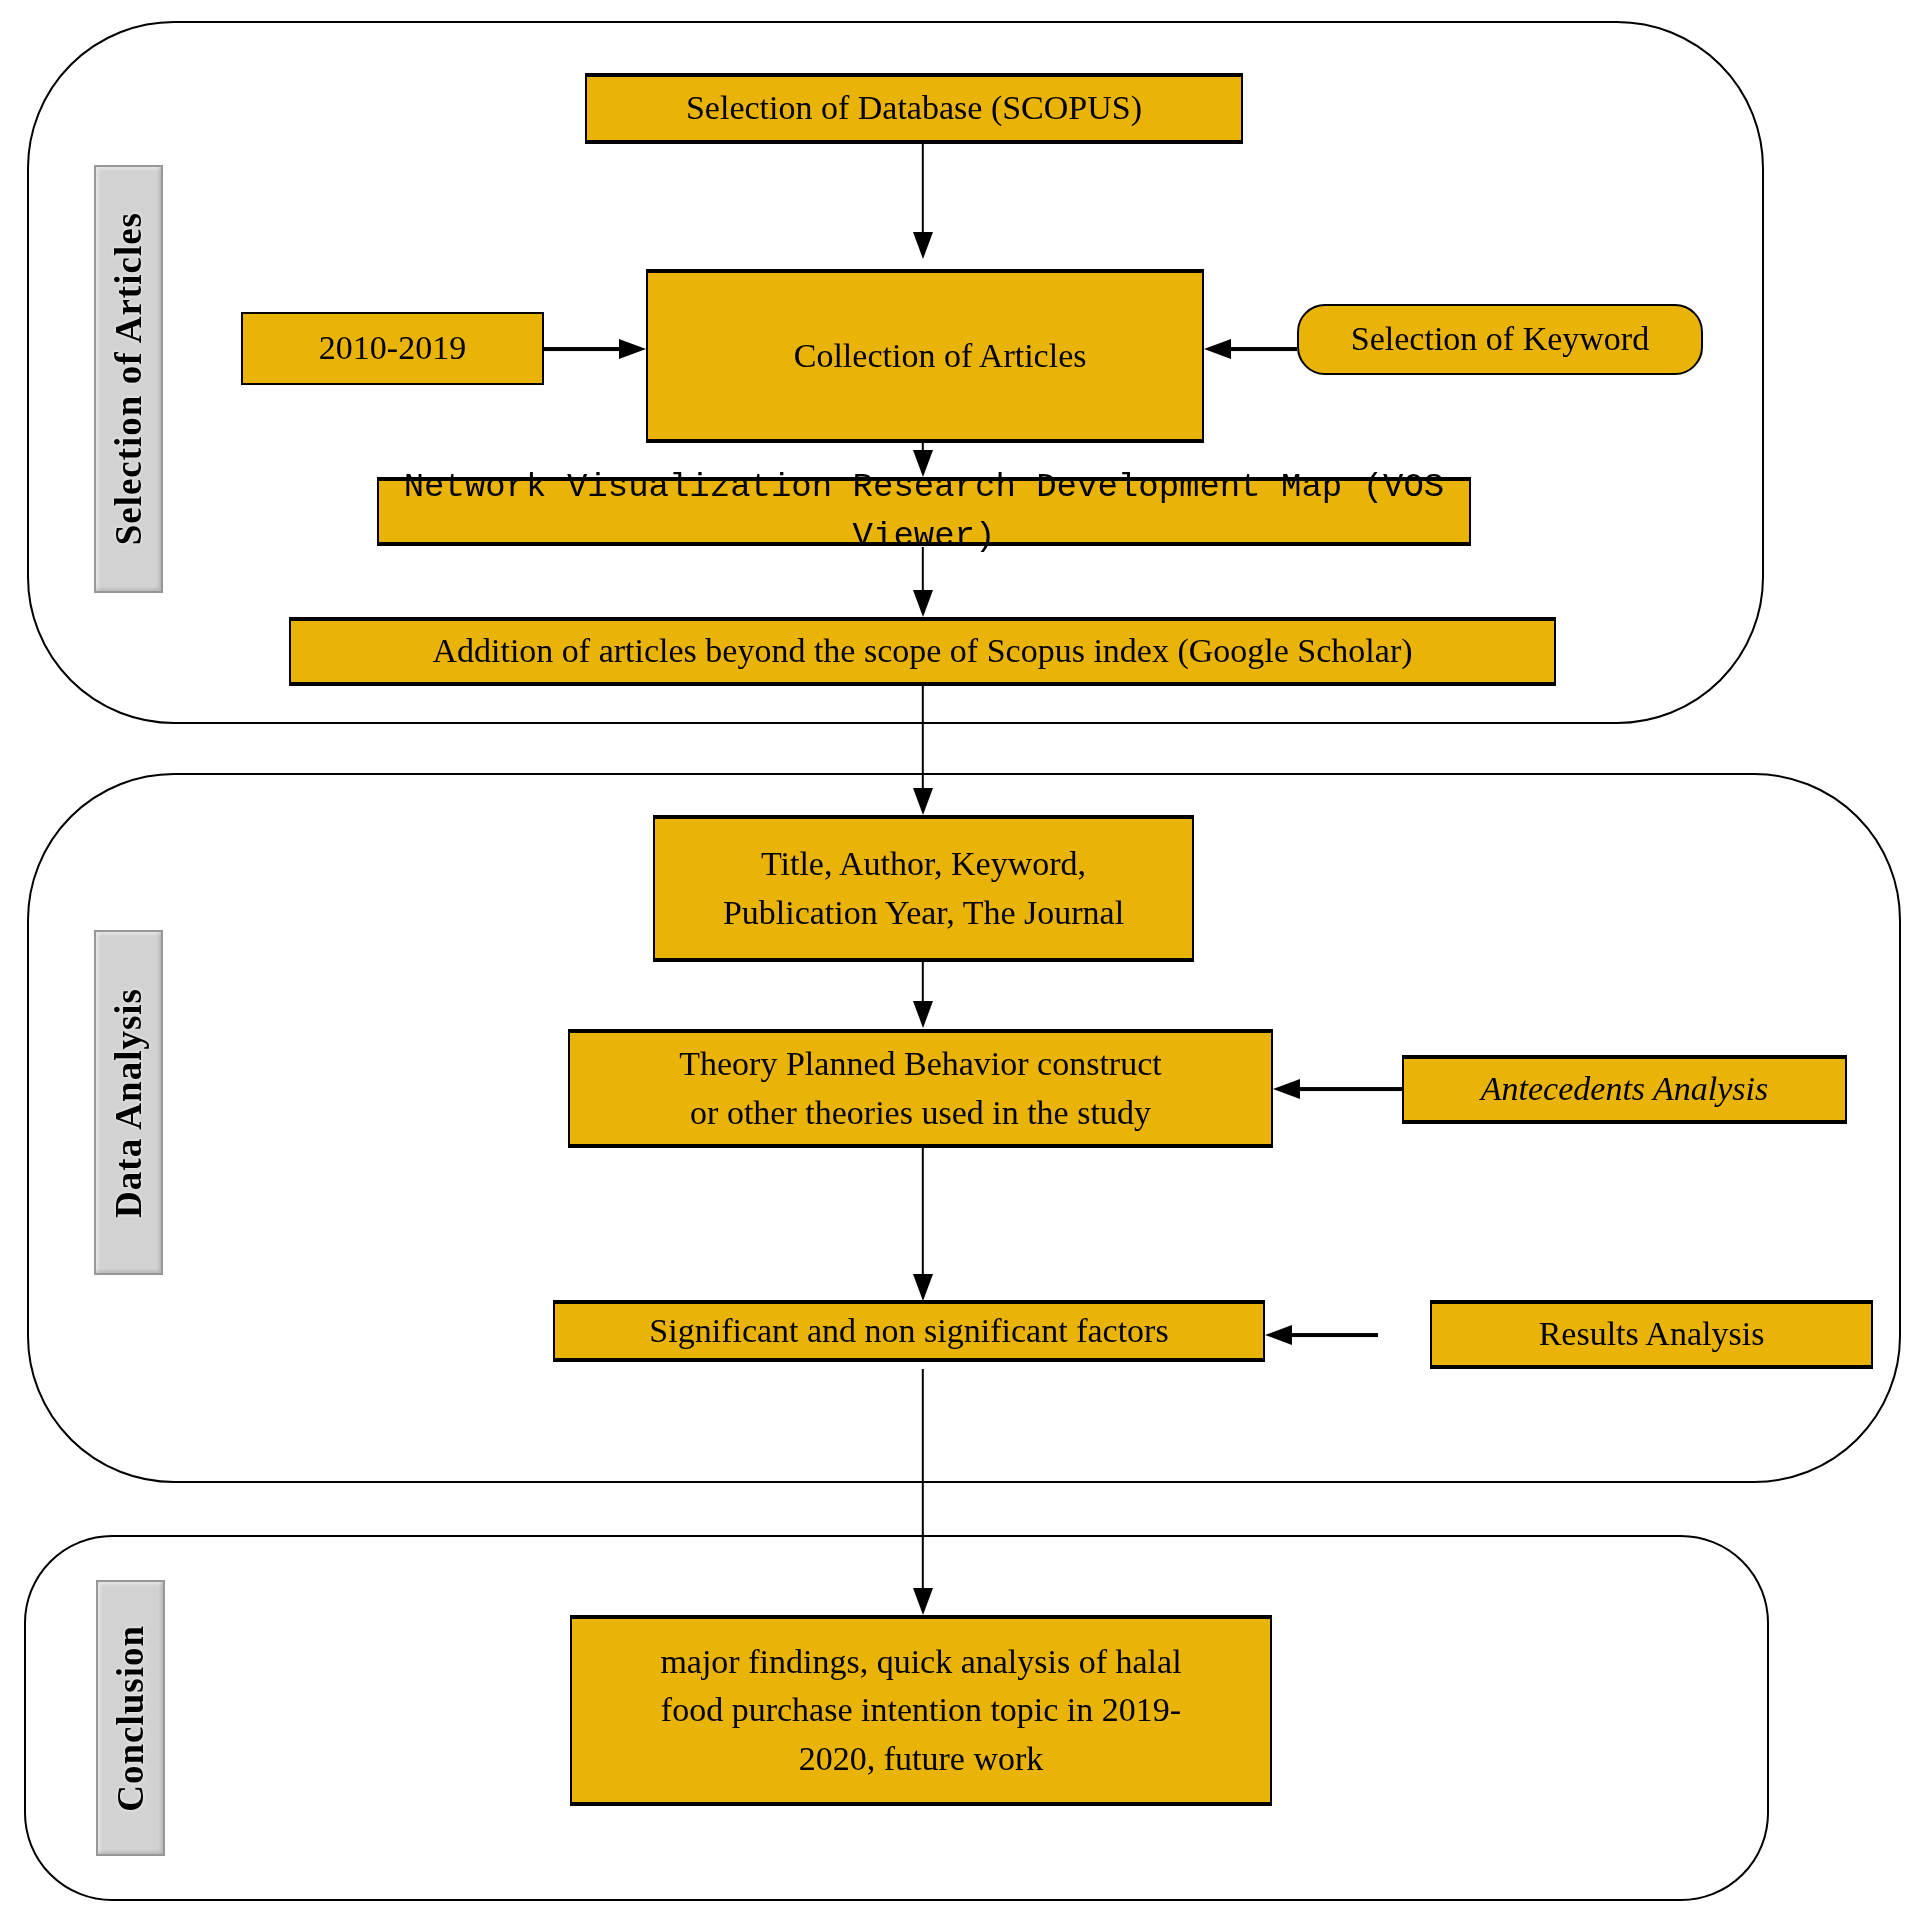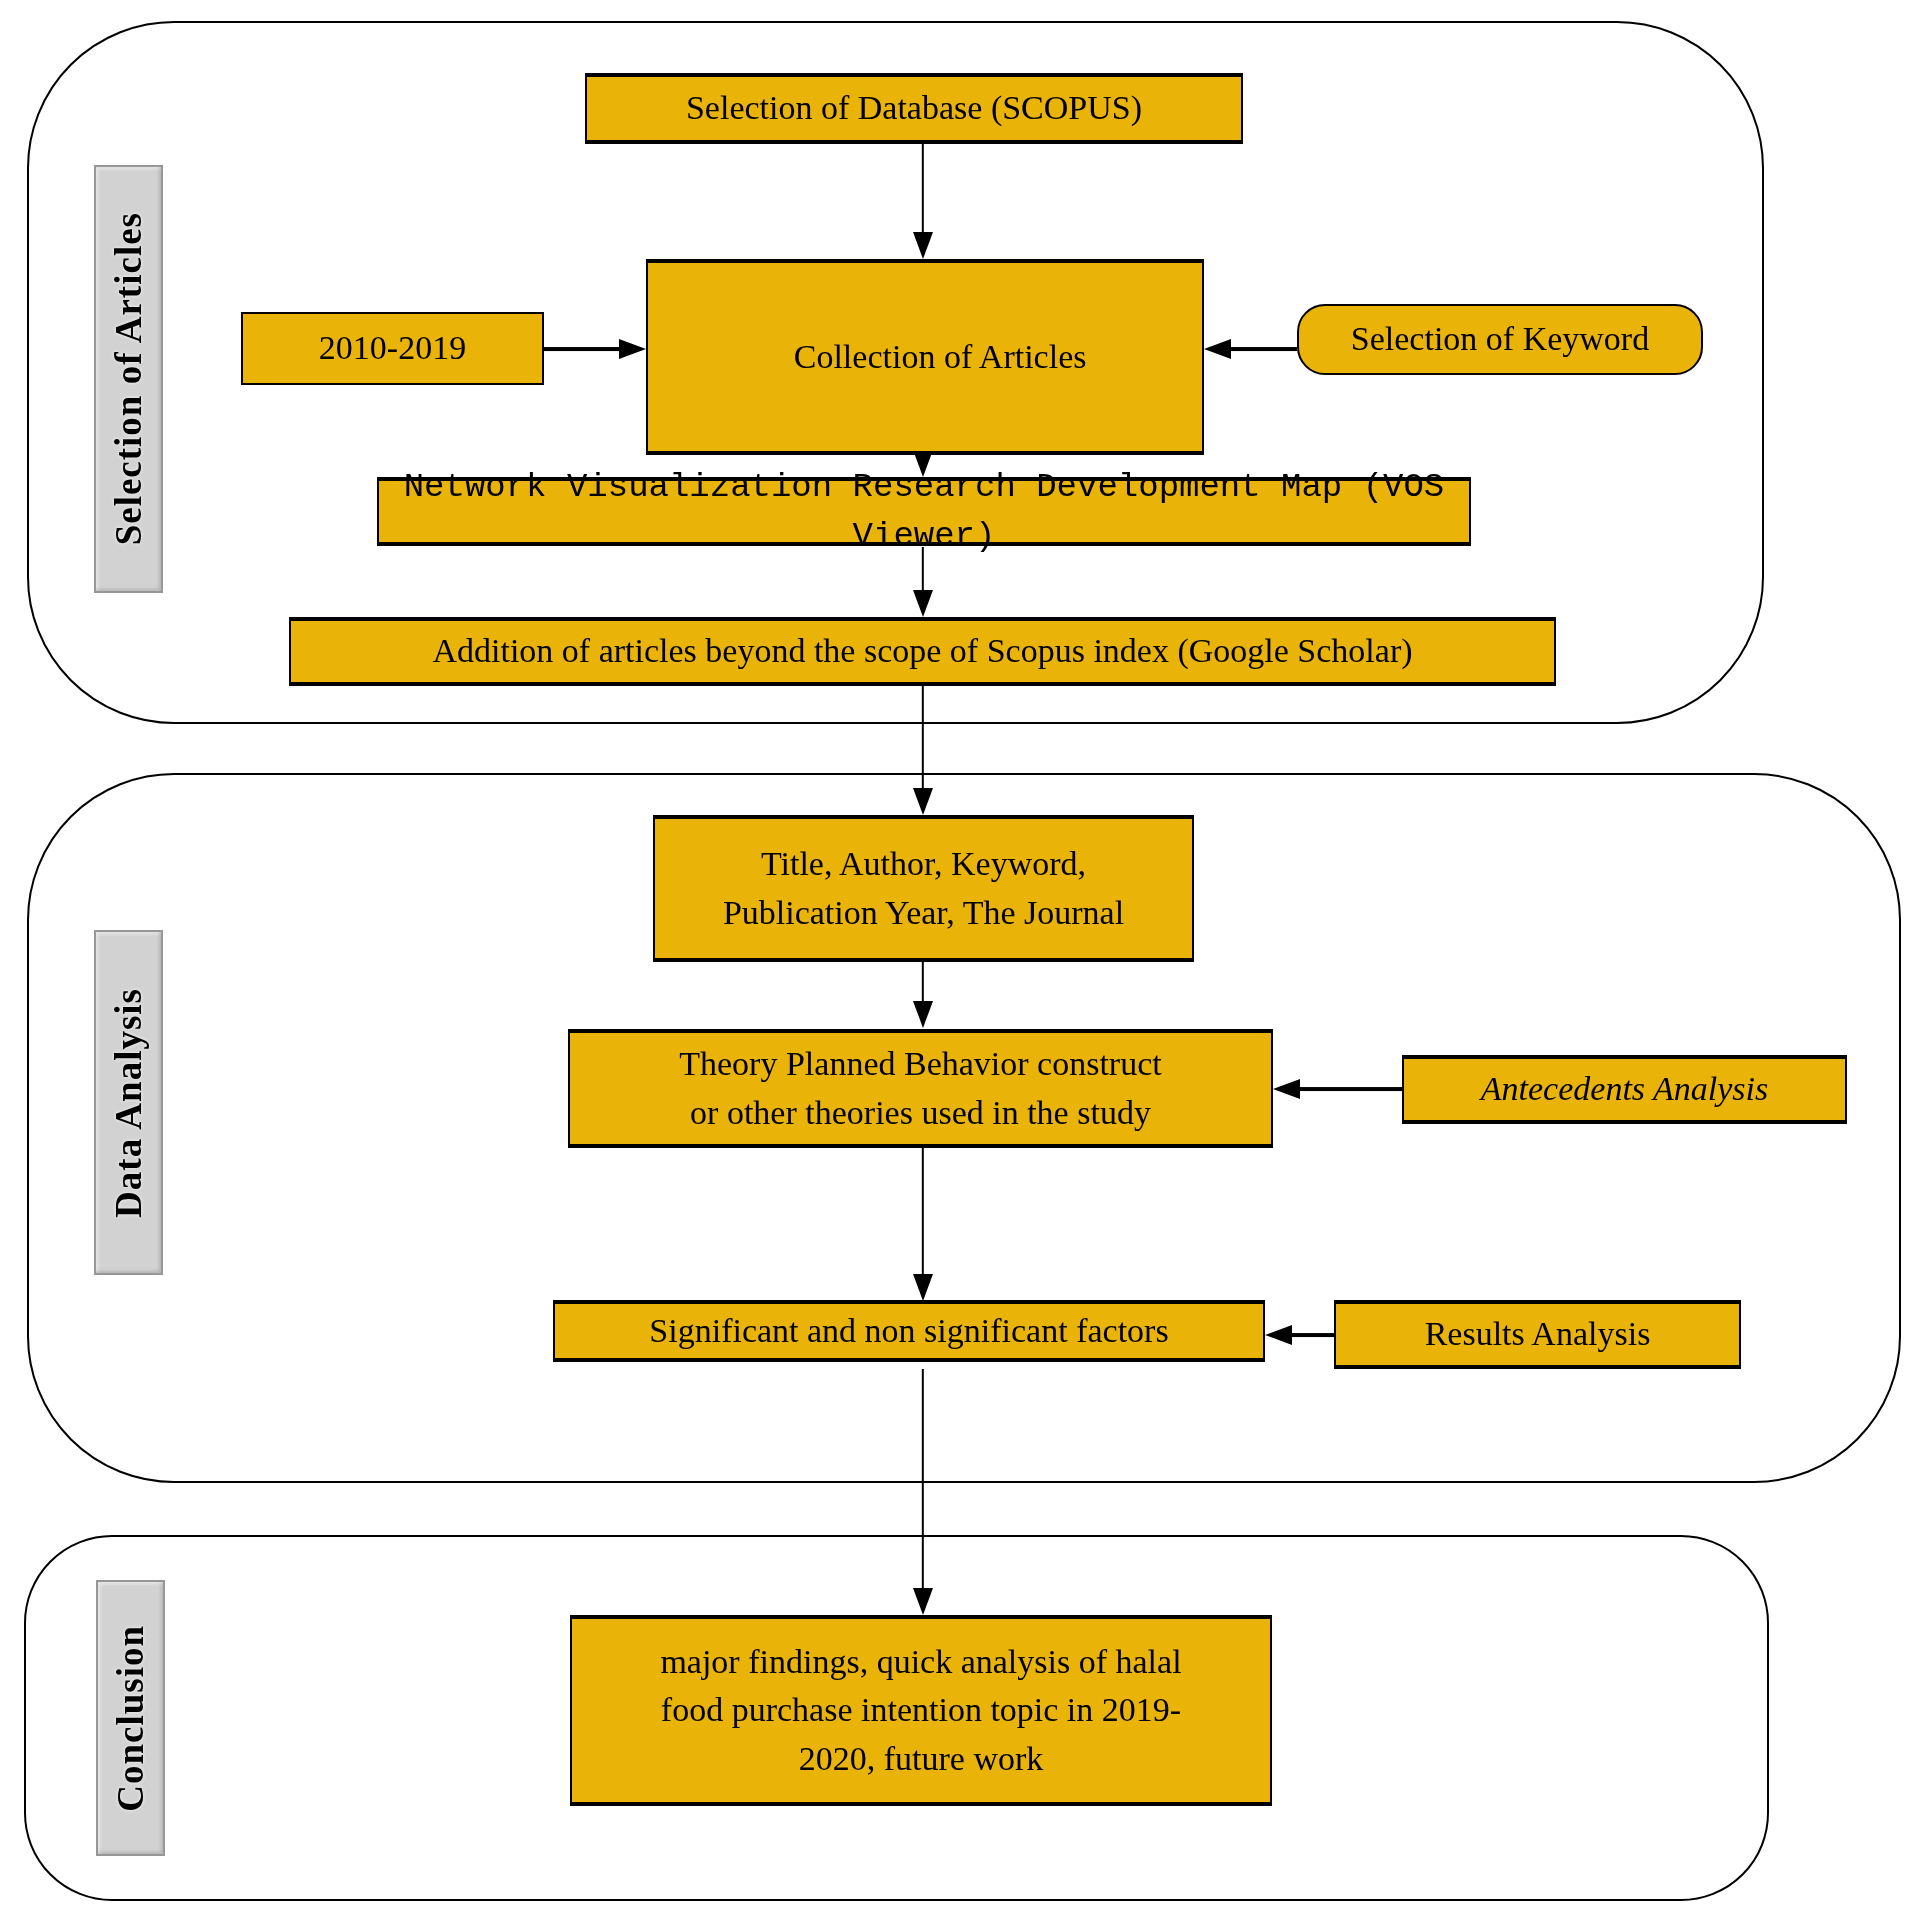--- a/index.html
+++ b/index.html
@@ -32,29 +32,29 @@
 
   
   .box {
     position:absolute; background:#eab308; border:2px solid #000;
     display:flex; flex-direction:column; align-items:center; justify-content:center;
     text-align:center; font-size:34px; line-height:1.42; padding:0 9.8px;
   }
   .box.thick { border-top-width:4.9px; border-bottom-width:4.9px; }
   #box-db          { left:585px; top:73px;  width:658px; height:71px; }
   #box-year        { left:241px;  top:312px;  width:303px;  height:73px; }
-  #box-collection  { left:646px; top:259px;  width:558px; height:196px;padding-left:40px; }
+  #box-collection  { left:646px; top:269px;  width:558px; height:174px;padding-left:40px; }
   #box-keyword     { left:1297px; top:304px;  width:406px;  height:71px;border-radius:28px; }
   #box-vos         { left:377px;  top:477px;  width:1094px; height:69px;font-family:Liberation Mono, monospace; }
   #box-scholar     { left:289px;  top:617px; width:1267px; height:69px; }
   #box-title       { left:653px; top:815px; width:541px; height:147px; }
   #box-theory      { left:568px; top:1029px; width:705px; height:119px; }
   #box-antecedents { left:1402px; top:1055px; width:445px;  height:69px;font-style:italic; }
   #box-significant { left:553px; top:1300px; width:712px; height:62px; }
-  #box-results     { left:1334px; top:1300px; width:407px;  height:69px; }
+  #box-results     { left:1430px; top:1300px; width:443px;  height:69px; }
   #box-conclusion  { left:570px; top:1615px; width:702px; height:191px; }
 
   
   .arrow-v { position:absolute; width:21.5px; }
   .arrow-v .shaft { position:absolute; left:50%; transform:translateX(-50%); top:0; bottom:25.4px; width:2.4px; background:#000; }
   .arrow-v .head  { position:absolute; bottom:0; left:50%; transform:translateX(-50%); width:0; height:0;
                     border-left:10.8px solid transparent; border-right:10.8px solid transparent; border-top:27px solid #000; }
   #av-db-collection      { left:912px; top:144px;  height:115px; }
   #av-collection-vos     { left:912px; top:433px;  height:44px;  }
   #av-vos-scholar        { left:912px; top:547px; height:70px; }

